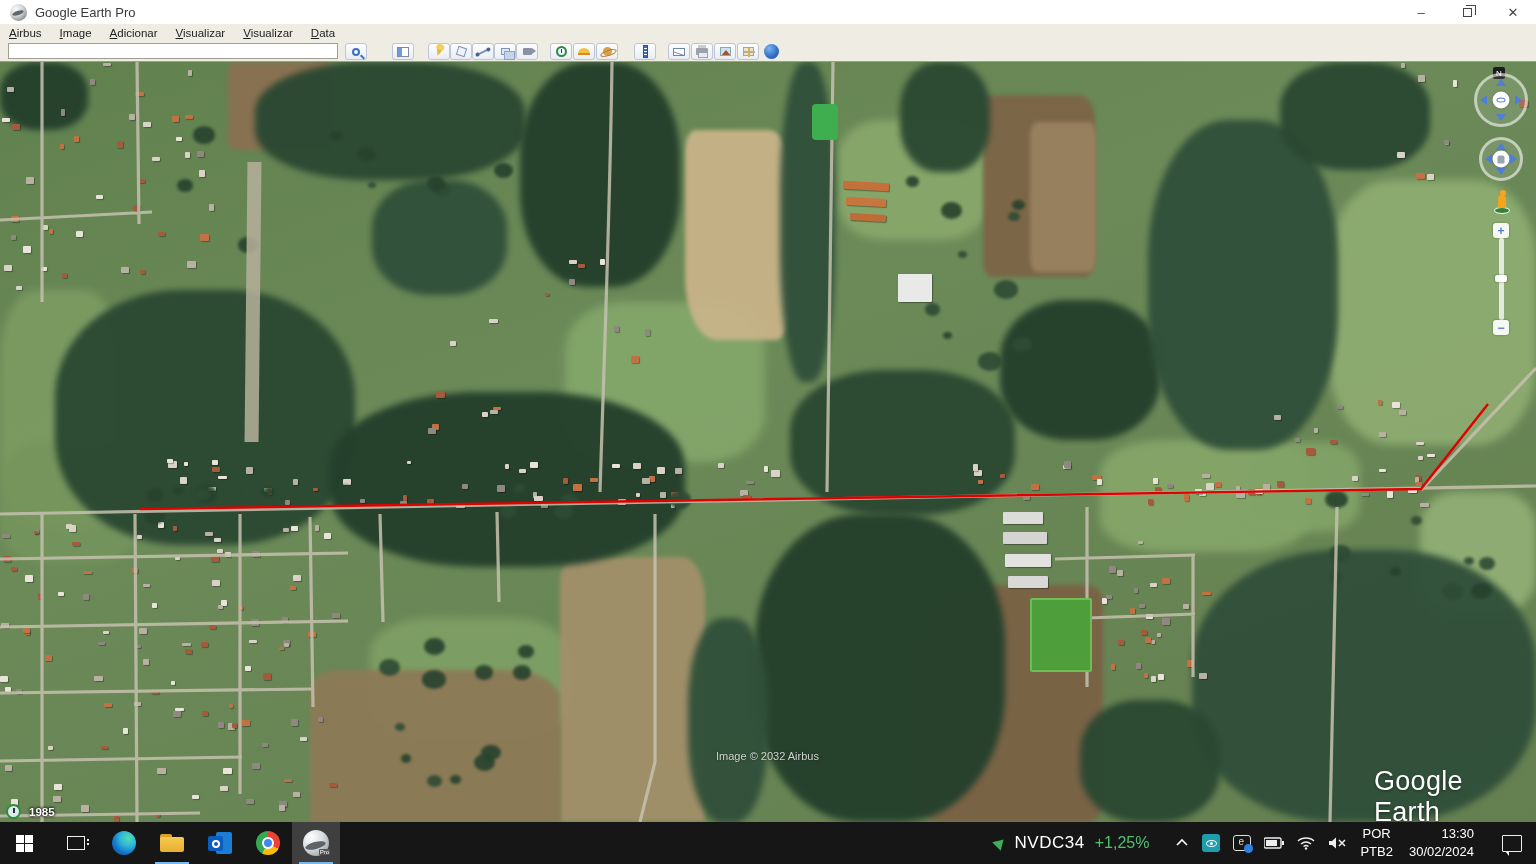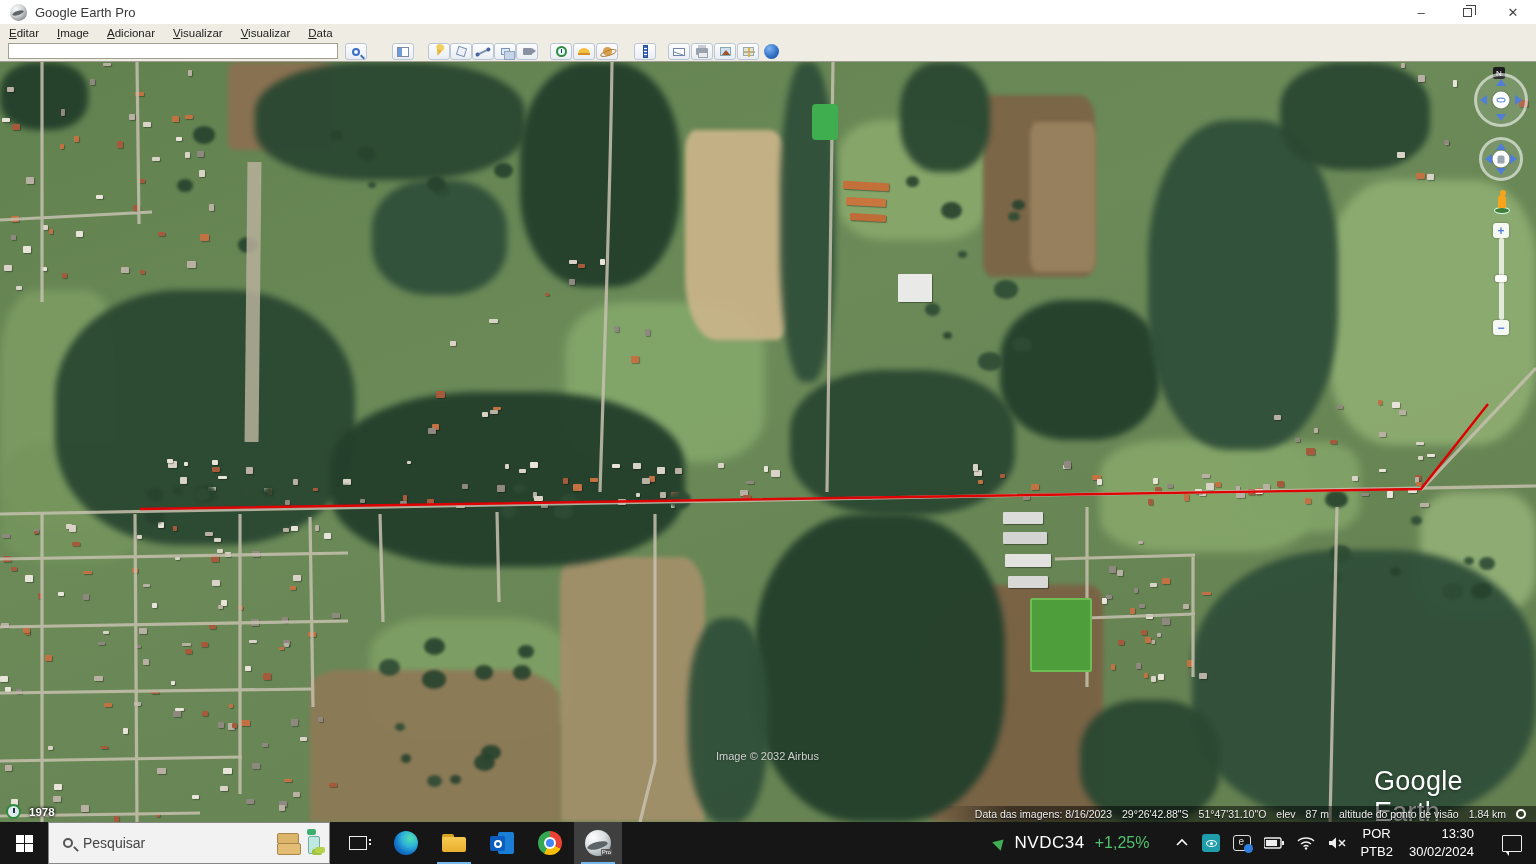--- a/index.html
+++ b/index.html
@@ -160,21 +160,21 @@
   <div class="win-controls">
     <div class="win-btn">–</div>
     <div class="win-btn">
         <span class="restore-glyph"></span>
       </div>
     <div class="win-btn">✕</div>
   </div>
 </div>
 
 <div class="menubar">
-  <span class="menu-item">Editar</span>
+  <span class="menu-item">Airbus</span>
   <span class="menu-item">Image</span>
   <span class="menu-item">Adicionar</span>
   <span class="menu-item">Visualizar</span>
   <span class="menu-item">Visualizar</span>
   <span class="menu-item">Data</span>
 </div>
 
 <div class="toolbar">
   <input class="tb-search-input" value="" style="">
   <div class="tb-btn" style="left:345px">
@@ -642,36 +642,26 @@
   <div class="bldg" style="left:1003px;top:450px;width:40px;height:12px;background:#dcdcda"></div>
   <div class="bldg" style="left:1003px;top:470px;width:44px;height:12px;background:#d4d4d2"></div>
   <div class="bldg" style="left:1005px;top:492px;width:46px;height:13px;background:#e2e2e0"></div>
   <div class="bldg" style="left:1008px;top:514px;width:40px;height:12px;background:#d8d8d6"></div>
   <div class="patch" style="left:1030px;top:536px;width:62px;height:74px;background:#4f9e3c;border:2px solid #6fbe55;border-radius:2px"></div>
   <div class="patch" style="left:812px;top:42px;width:26px;height:36px;background:#3fae4e;border-radius:4px"></div>
   <div class="patch" style="left:246px;top:100px;width:14px;height:280px;background:#b7b09b;opacity:.85;transform:rotate(0.6deg)"></div>
 
   <div class="hist-chip">
     <div class="hist-clock"></div>
-    <div class="hist-year">1978</div>
+    <div class="hist-year">1985</div>
   </div>
 
   <div class="copyright">Image © 2032 Airbus</div>
   <div class="ge-logo">Google Earth</div>
 
-  <div class="statusbar">
-    <span>Data das imagens: 8/16/2023</span>
-    <span>29°26'42.88"S</span>
-    <span>51°47'31.10"O</span>
-    <span>elev</span>
-    <span>87 m</span>
-    <span>altitude do ponto de visão</span>
-    <span>1.84 km</span>
-    <span class="load-ring"></span>
-  </div>
 
   <div class="nav compass-n">N</div>
   <div class="nav ring ring1" style="position:absolute">
     <span class="tri up"></span>
     <span class="tri down"></span>
     <span class="tri left"></span>
     <span class="tri right"></span>
     <span class="ring-center">
         <span class="eye-dot"></span>
       </span>
@@ -699,30 +689,20 @@
 </div>
 
 <div class="taskbar">
   <div class="tb-start">
     <span class="win-logo">
         <i></i>
         <i></i>
         <i></i>
         <i></i>
       </span>
-  </div>
-  <div class="tb-searchbox">
-    <span class="tb-mag"></span>
-    <span>Pesquisar</span>
-    <span class="sb-deco">
-      <span class="deco-case"></span>
-      <span class="deco-spray">
-          <span class="deco-sponge"></span>
-        </span>
-    </span>
   </div>
   <div class="tb-apps">
     <div class="app-tile">
         <span class="taskview-ic"></span>
       </div>
     <div class="app-tile">
         <span class="edge-ic"></span>
       </div>
     <div class="app-tile">
         <span class="folder-ic"></span>

